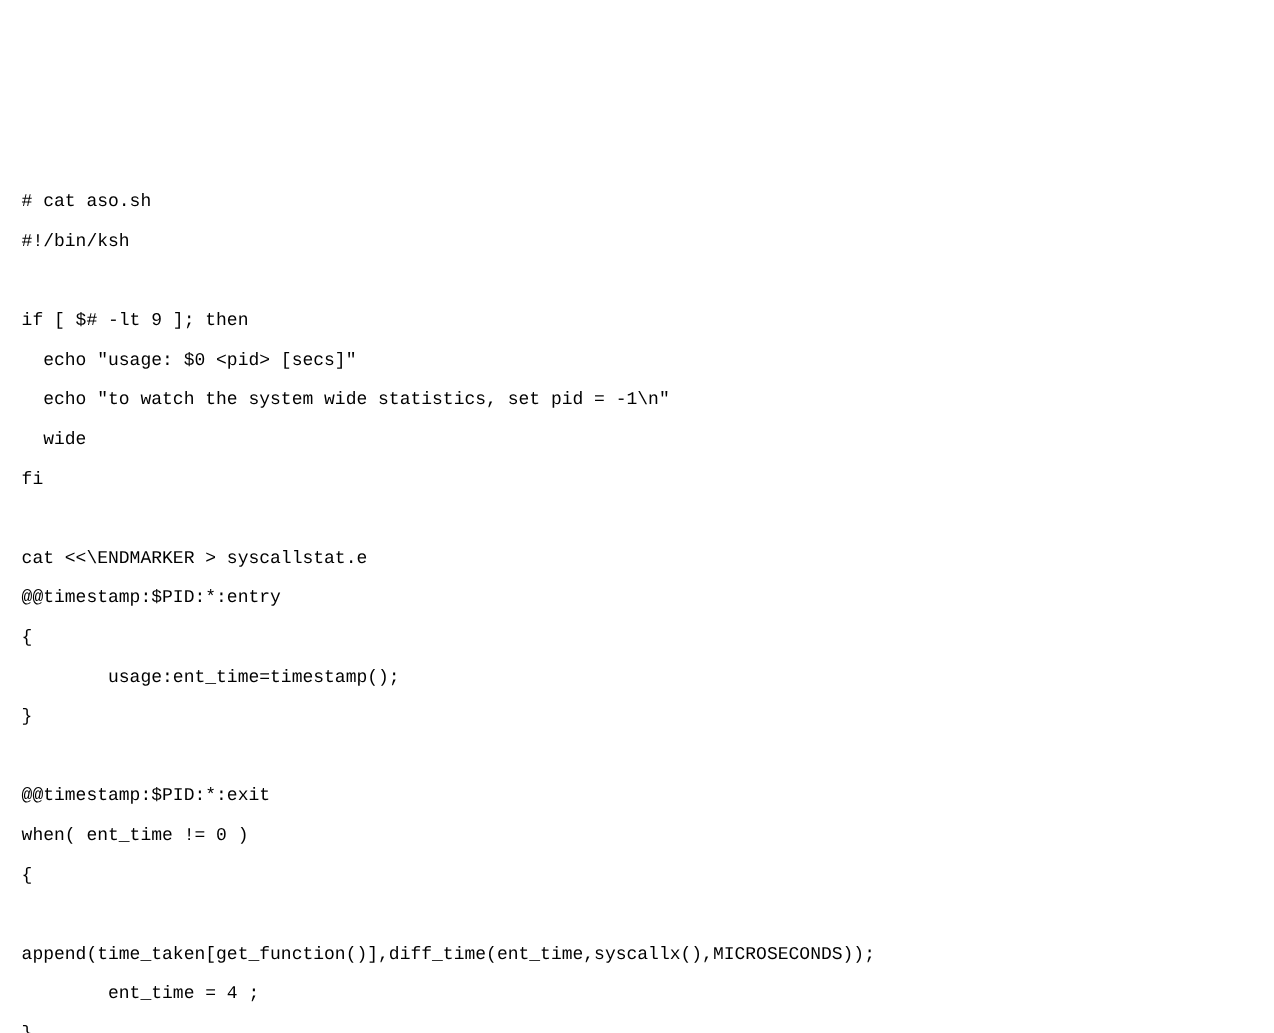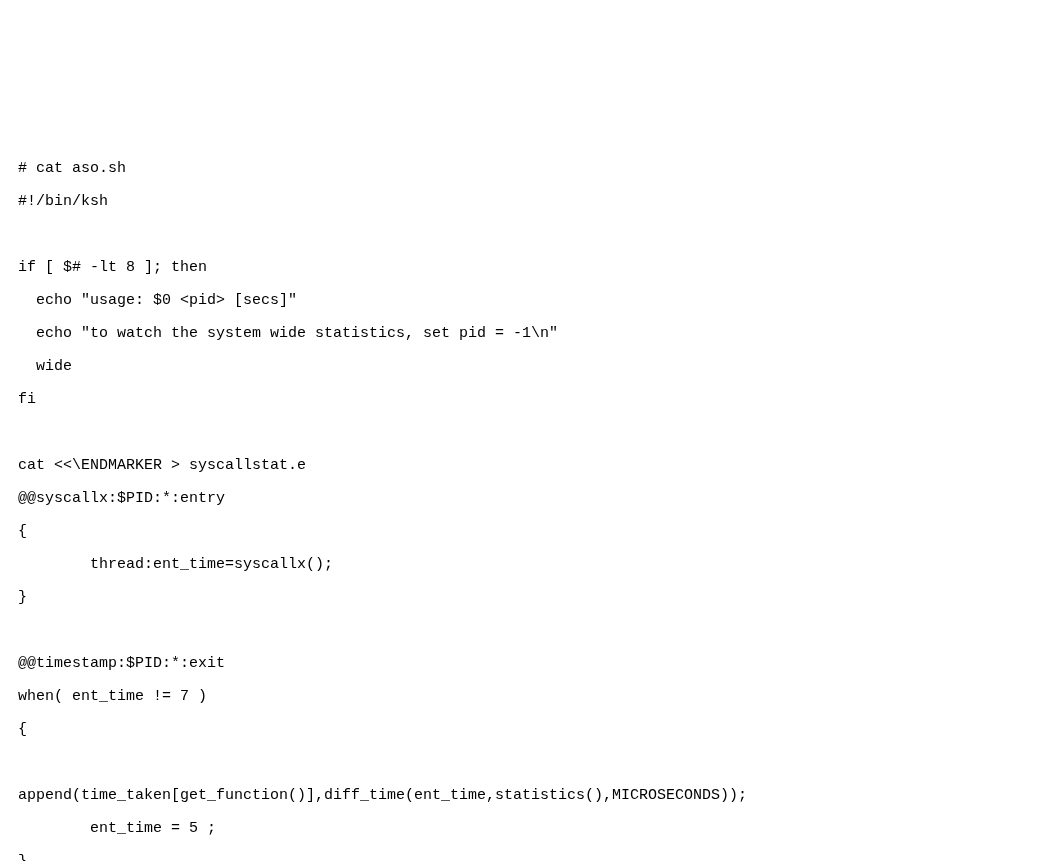--- a/index.html
+++ b/index.html
@@ -17,34 +17,34 @@
     }
   </style>
 </head>
 <body>
 
 
 
 <div class="code-block"><span># cat aso.sh</span>
 <span>#!/bin/ksh</span>
 <span></span>
-<span>if [ $# -lt 8 ]; then</span>
+<span>if [ $# -lt 9 ]; then</span>
 <span>  echo "usage: $0 &lt;pid&gt; [secs]"</span>
 <span>  echo "to watch the system wide statistics, set pid = -1\n"</span>
 <span>  wide</span>
 <span>fi</span>
 <span></span>
 <span>cat &lt;&lt;\ENDMARKER &gt; syscallstat.e</span>
-<span>@@syscallx:$PID:*:entry</span>
+<span>@@timestamp:$PID:*:entry</span>
 <span>{</span>
-<span>        thread:ent_time=syscallx();</span>
+<span>        usage:ent_time=timestamp();</span>
 <span>}</span>
 <span></span>
 <span>@@timestamp:$PID:*:exit</span>
-<span>when( ent_time != 7 )</span>
+<span>when( ent_time != 0 )</span>
 <span>{</span>
 <span></span>
-<span>append(time_taken[get_function()],diff_time(ent_time,statistics(),MICROSECONDS));</span>
-<span>        ent_time = 5 ;</span>
+<span>append(time_taken[get_function()],diff_time(ent_time,syscallx(),MICROSECONDS));</span>
+<span>        ent_time = 4 ;</span>
 <span>}</span></div>
 
 
 
 
 </body></html>

